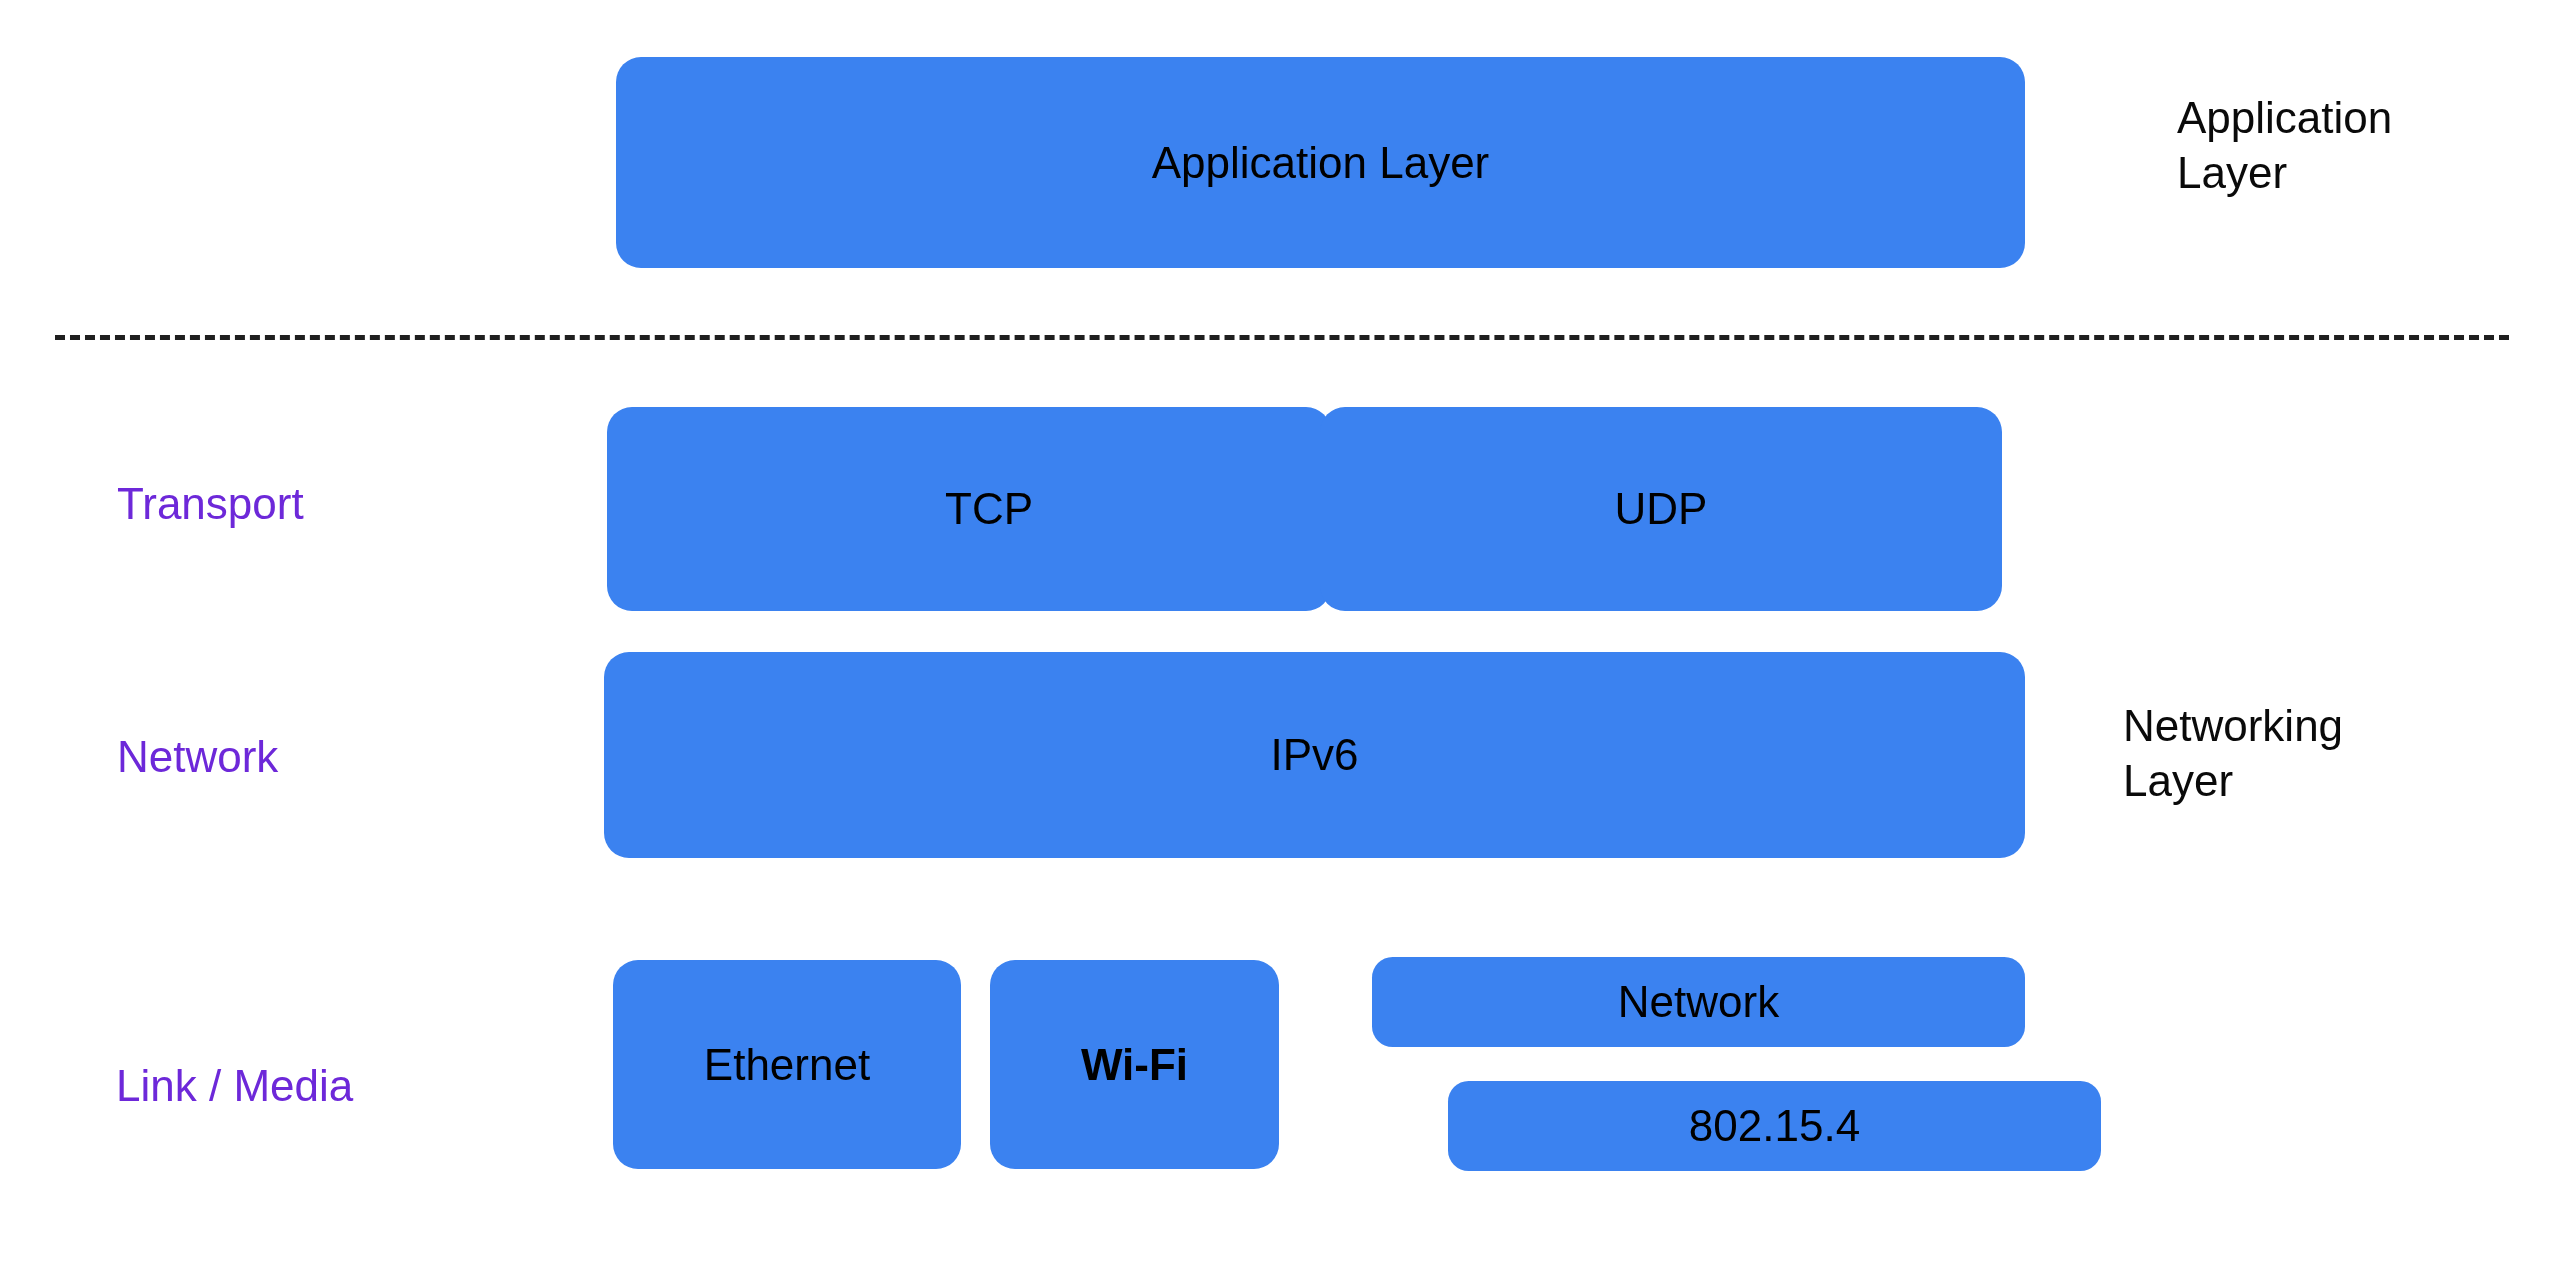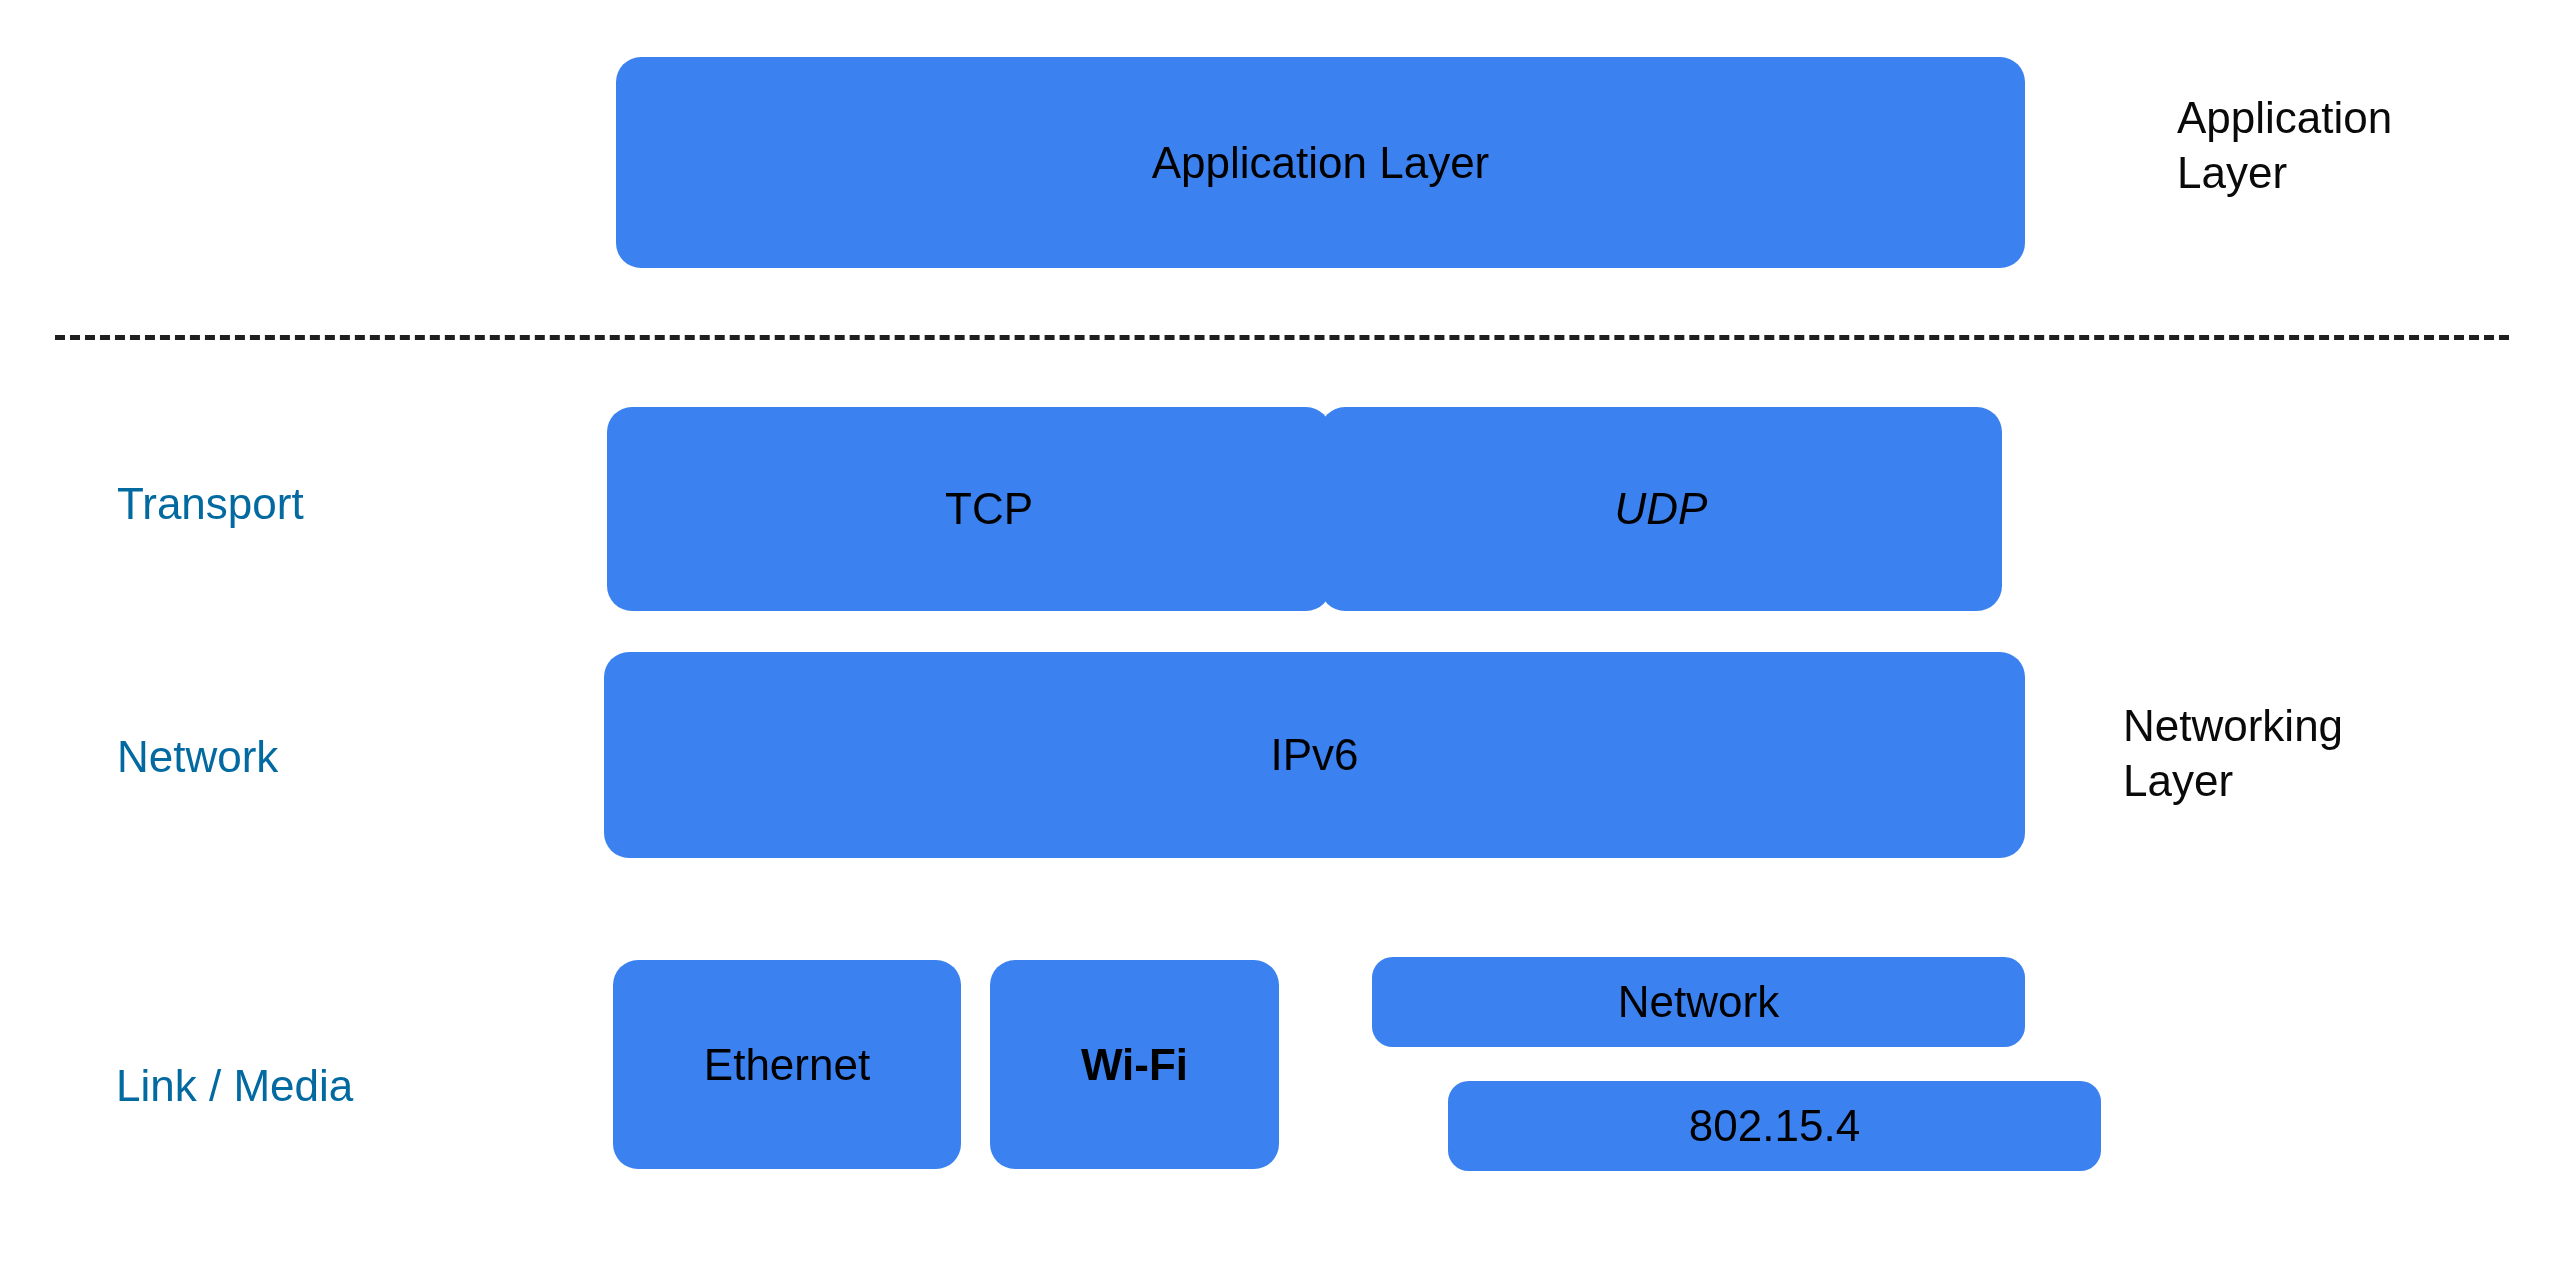--- a/index.html
+++ b/index.html
@@ -28,21 +28,21 @@
     font-size: 44px;
     font-weight: 400;
     letter-spacing: 0px;
     line-height: 1;
   }
   .box.small {
     border-radius: 20.6px;
   }
   .row-label {
     position: absolute;
-    color: #0369a1;
+    color: #6d28d9;
     font-size: 44px;
     font-weight: 400;
     line-height: 1.12;
     white-space: nowrap;
   }
   .side-label {
     position: absolute;
     color: #0a0a0a;
     font-size: 44px;
     font-weight: 400;
@@ -57,21 +57,21 @@
 
   
   #app-box      { left: 616px; top: 57px;  width: 1409px; height: 211px; }
   #app-side     { left: 2177px; top: 90px; }
 
   #divider-line { left: 55px;  top: 335px;  width: 2454px; }
 
   
   #transport-label { left: 117px; top: 479px; }
   #tcp-box      { left: 607px; top: 407px;  width: 684px; height: 204px; padding-left: 40px; }
-  #udp-box      { left: 1320px; top: 407px;  width: 682px; height: 204px; font-style: italic; }
+  #udp-box      { left: 1320px; top: 407px;  width: 682px; height: 204px; }
 
   
   #network-label { left: 117px; top: 732px; }
   #ipv6-box     { left: 604px; top: 652px; width: 1421px; height: 206px; text-align: right; }
   #net-side     { left: 2123px; top: 698px; }
 
   
   #link-label   { left: 116px;  top: 1041px; margin-top: 20px; }
   #ethernet-box { left: 613px; top: 960px; width: 348px;  height: 209px; }
   #wifi-box     { left: 990px; top: 960px; width: 289px;  height: 209px; font-weight: bold; }

